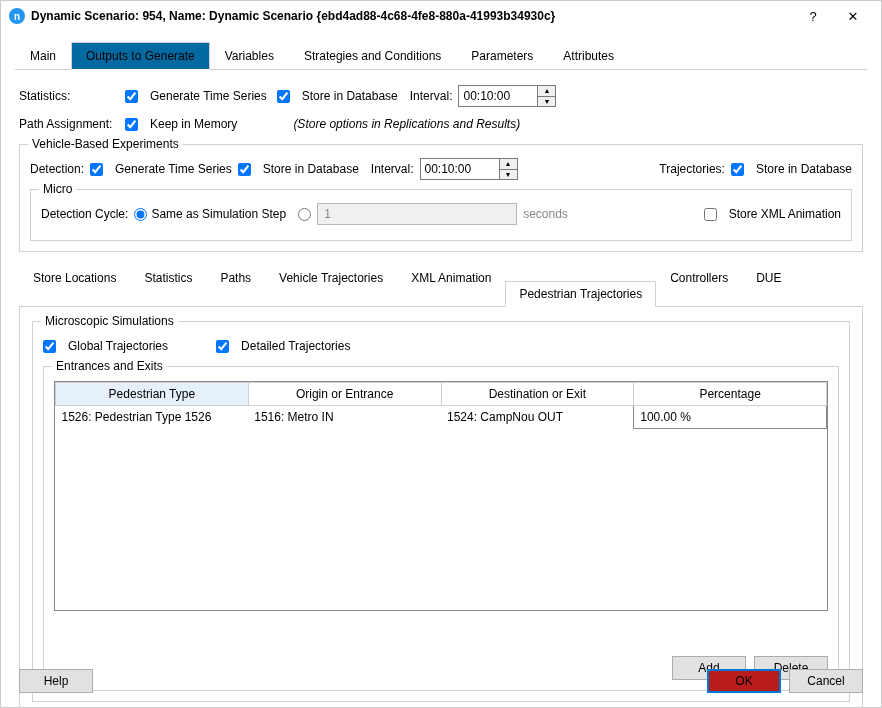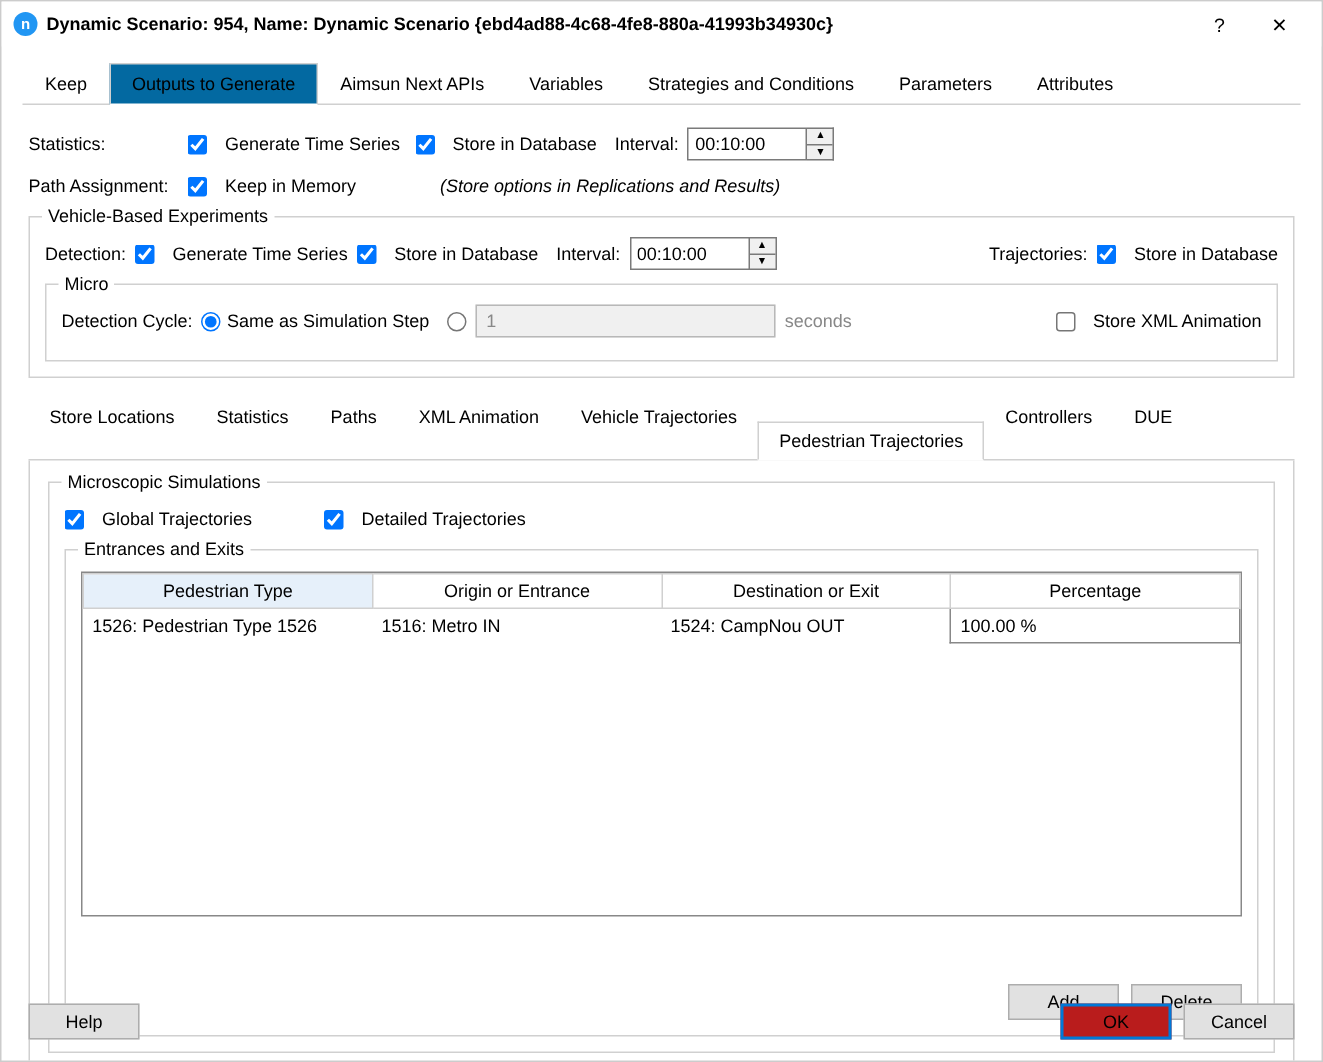--- a/index.html
+++ b/index.html
@@ -200,23 +200,22 @@
 <body>
 
 <div class="titlebar">
   <span class="app-icon">n</span>
   <span class="title">Dynamic Scenario: 954, Name: Dynamic Scenario  {ebd4ad88-4c68-4fe8-880a-41993b34930c}</span>
   <span class="win-btn">?</span>
   <span class="win-btn">✕</span>
 </div>
 
 <div class="main-tabs">
-  <div class="tab">Keep</div>
+  <div class="tab">Main</div>
   <div class="tab active">Outputs to Generate</div>
-  <div class="tab">Aimsun Next APIs</div>
   <div class="tab">Variables</div>
   <div class="tab">Strategies and Conditions</div>
   <div class="tab">Parameters</div>
   <div class="tab">Attributes</div>
 </div>
 
 <div class="content">
 
   <div class="row">
     <span class="label" style="width:100px;">Statistics:</span>
@@ -293,22 +292,22 @@
           <span>Store XML Animation</span>
         </label>
       </div>
     </div>
   </div>
 
   <div class="sub-tabs">
     <div class="tab">Store Locations</div>
     <div class="tab">Statistics</div>
     <div class="tab">Paths</div>
+    <div class="tab">Vehicle Trajectories</div>
     <div class="tab">XML Animation</div>
-    <div class="tab">Vehicle Trajectories</div>
     <div class="tab active">Pedestrian Trajectories</div>
     <div class="tab">Controllers</div>
     <div class="tab">DUE</div>
   </div>
 
   <div class="subcontent">
     <div class="groupbox" style="margin-top:4px;">
       <div class="legend">Microscopic Simulations</div>
       <div class="row gap6">
         <label class="cb">

